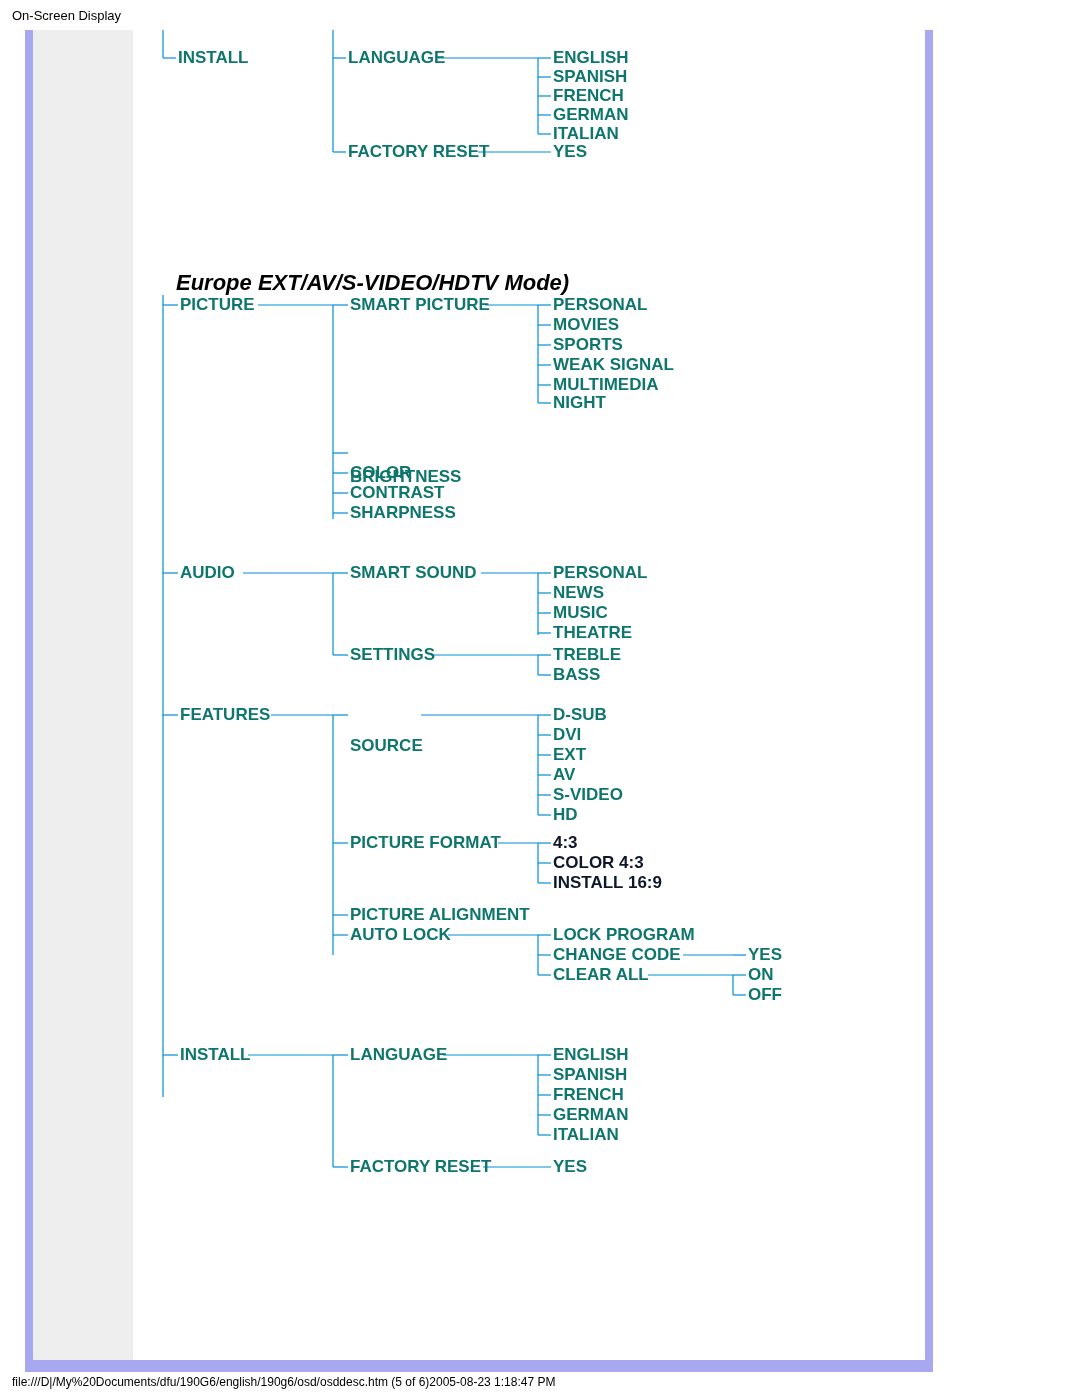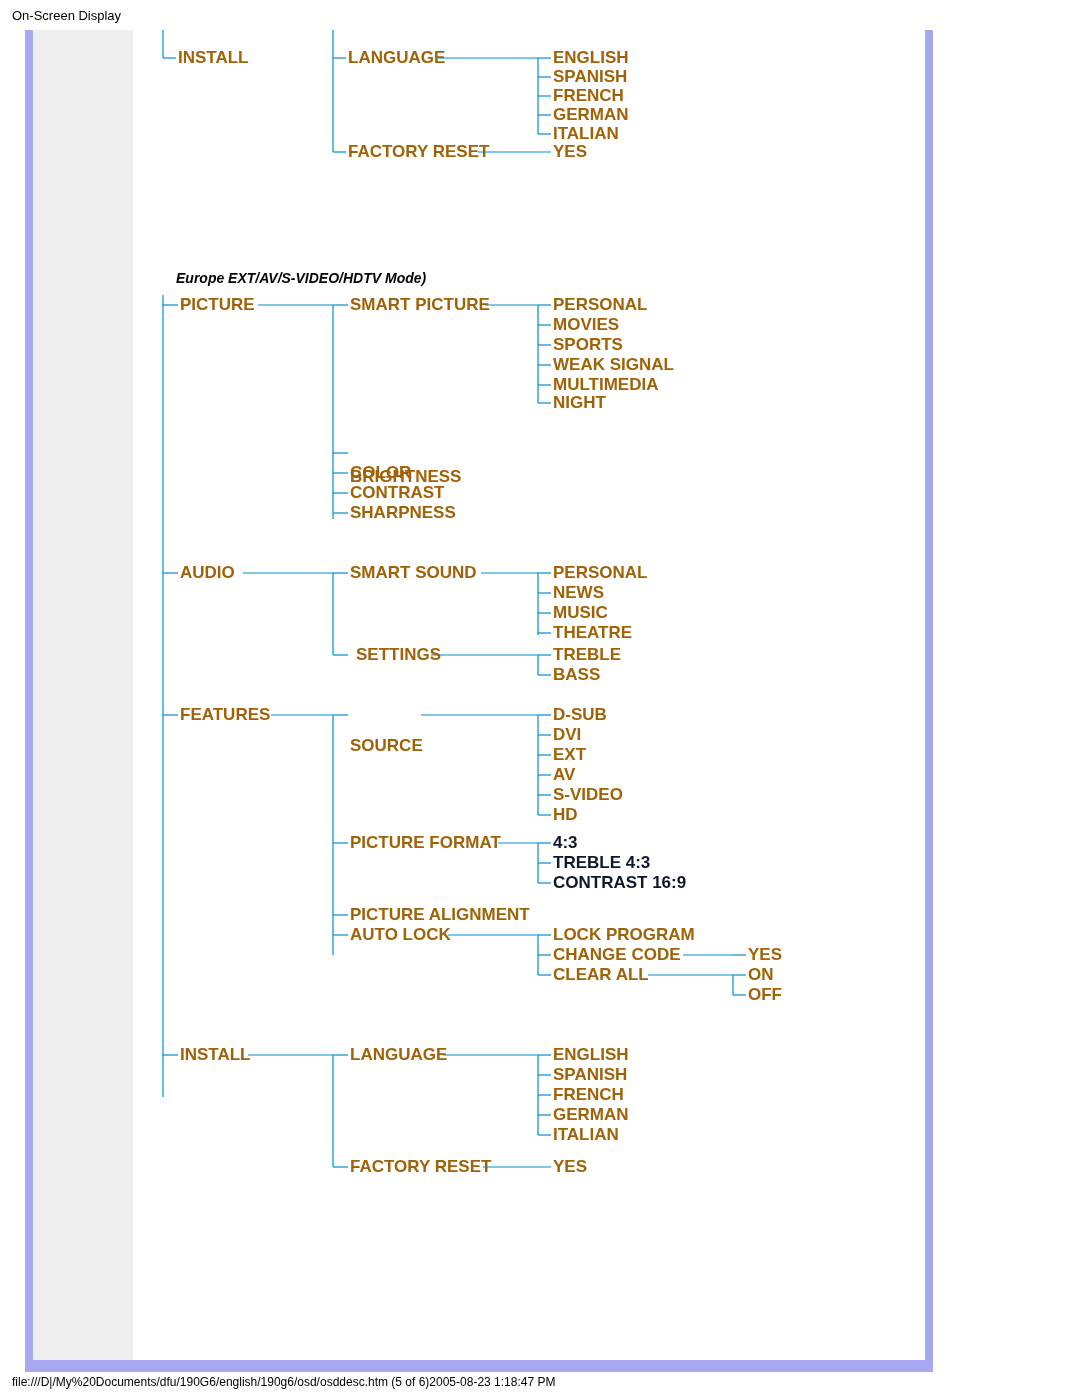--- a/index.html
+++ b/index.html
@@ -1,23 +1,23 @@
 <!DOCTYPE html>
 <html><head>
 <meta charset="utf-8">
 <style>
   html,body{margin:0;padding:0;background:#fff;font-family:Arial,Helvetica,sans-serif}
   .page{width:884px;height:1397px;position:relative}
   .header{position:absolute;left:12px;top:8px;font-size:13px;color:#000}
   .frame{position:absolute;left:25px;top:30px;width:892px;height:1330px;border-left:8px solid #a8a8f0;border-right:8px solid #a8a8f0;border-bottom:12px solid #a8a8f0;background:#fff}
   .grey{position:absolute;left:0;top:0;width:100px;height:100%;background:#eee}
   .content{position:absolute;left:110px;top:0;right:0;bottom:0}
-  .item{position:absolute;color:#a16207;font-weight:700;font-size:17px;white-space:nowrap;font-family:'Segoe UI',Arial,sans-serif;text-transform:uppercase}
+  .item{position:absolute;color:#0f766e;font-weight:700;font-size:17px;white-space:nowrap;font-family:'Segoe UI',Arial,sans-serif;text-transform:uppercase}
   .itemnc{position:absolute;color:#0f172a;font-weight:700;font-size:17px;white-space:nowrap;font-family:'Segoe UI',Arial,sans-serif}
-  .mode{position:absolute;color:#000;font-style:italic;font-weight:700;font-size:14px;white-space:nowrap;font-family:'Segoe UI',Arial,sans-serif}
+  .mode{position:absolute;color:#000;font-style:italic;font-weight:700;font-size:22px;white-space:nowrap;font-family:'Segoe UI',Arial,sans-serif}
   .footer{position:absolute;left:12px;bottom:8px;font-size:12px;color:#000}
   svg.lines{position:absolute;left:0;top:0;overflow:visible}
   svg.lines line{stroke:#008ed6;stroke-width:1.2}
 </style>
 </head>
 <body>
 
 <div class="page">
 <div class="header">On-Screen Display</div>
 <div class="frame">
@@ -152,36 +152,36 @@
     <div class="item" style="left:207px;top:433px">COLOR</div>
     <div class="item" style="left:207px;top:453px">CONTRAST</div>
     <div class="item" style="left:207px;top:473px">SHARPNESS</div>
 
     <div class="item" style="left:37px;top:533px">AUDIO</div>
     <div class="item" style="left:207px;top:533px">SMART SOUND</div>
     <div class="item" style="left:410px;top:533px">PERSONAL</div>
     <div class="item" style="left:410px;top:553px">NEWS</div>
     <div class="item" style="left:410px;top:573px">MUSIC</div>
     <div class="item" style="left:410px;top:593px">THEATRE</div>
-    <div class="item" style="left:213px;top:615px">SETTINGS</div>
+    <div class="item" style="left:207px;top:615px">SETTINGS</div>
     <div class="item" style="left:410px;top:615px">TREBLE</div>
     <div class="item" style="left:410px;top:635px">BASS</div>
 
     <div class="item" style="left:37px;top:675px">FEATURES</div>
     <div class="item" style="left:207px;top:706px">SOURCE</div>
     <div class="item" style="left:410px;top:675px">D-SUB</div>
     <div class="item" style="left:410px;top:695px">DVI</div>
     <div class="item" style="left:410px;top:715px">EXT</div>
     <div class="item" style="left:410px;top:735px">AV</div>
     <div class="item" style="left:410px;top:755px">S-VIDEO</div>
     <div class="item" style="left:410px;top:775px">HD</div>
     <div class="item" style="left:207px;top:803px">PICTURE FORMAT</div>
     <div class="itemnc" style="left:410px;top:803px">4:3</div>
-    <div class="itemnc" style="left:410px;top:823px">TREBLE 4:3</div>
-    <div class="itemnc" style="left:410px;top:843px">CONTRAST 16:9</div>
+    <div class="itemnc" style="left:410px;top:823px">COLOR 4:3</div>
+    <div class="itemnc" style="left:410px;top:843px">INSTALL 16:9</div>
     <div class="item" style="left:207px;top:875px">PICTURE ALIGNMENT</div>
     <div class="item" style="left:207px;top:895px">AUTO LOCK</div>
     <div class="item" style="left:410px;top:895px">LOCK PROGRAM</div>
     <div class="item" style="left:410px;top:915px">CHANGE CODE</div>
     <div class="item" style="left:410px;top:935px">CLEAR ALL</div>
     <div class="item" style="left:605px;top:915px">YES</div>
     <div class="item" style="left:605px;top:935px">ON</div>
     <div class="item" style="left:605px;top:955px">OFF</div>
 
     <div class="item" style="left:37px;top:1015px">INSTALL</div>

